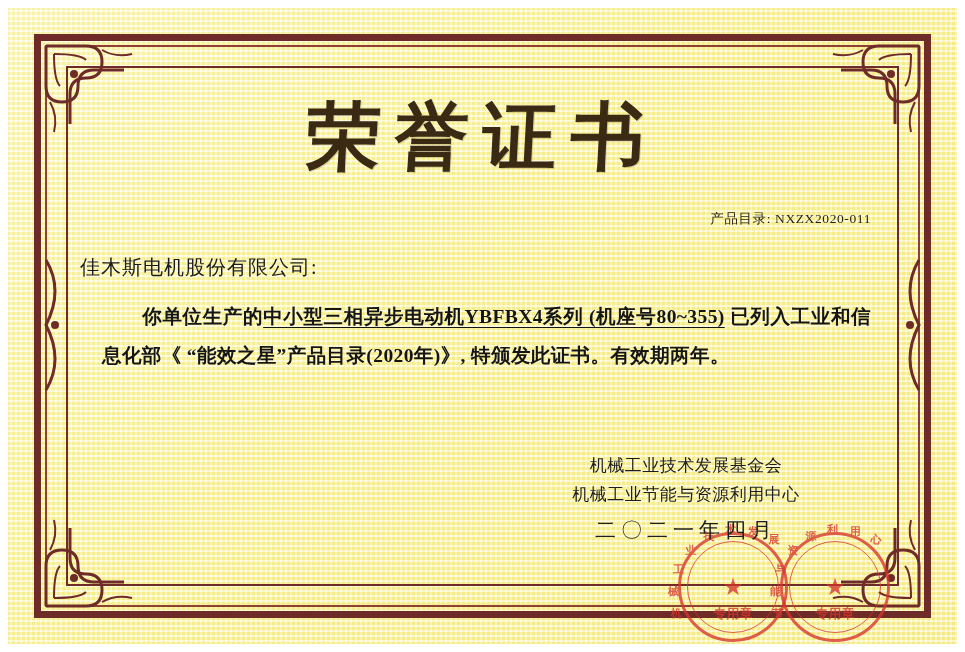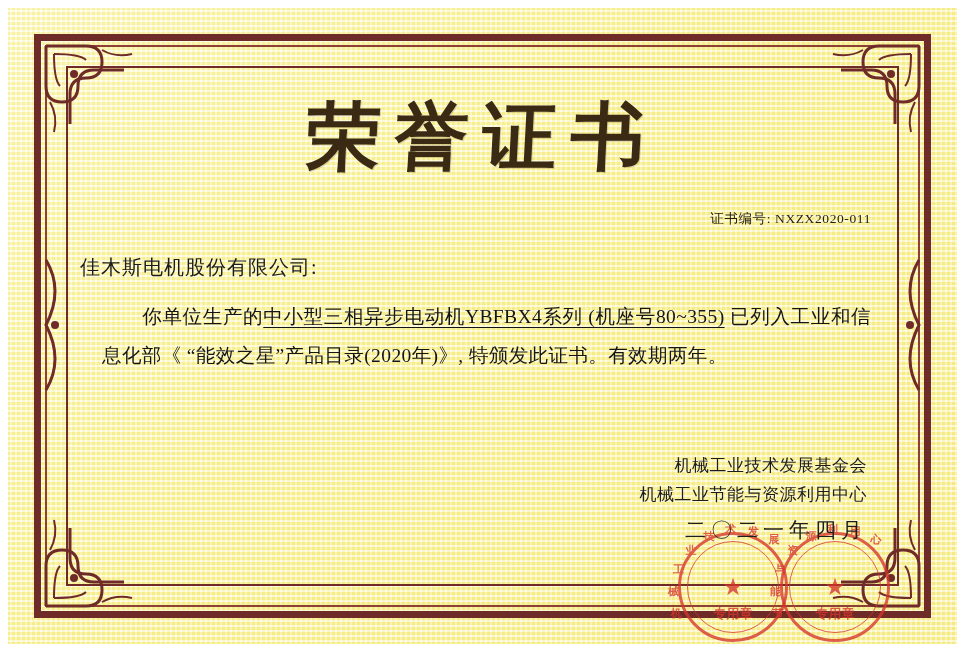--- a/index.html
+++ b/index.html
@@ -132,31 +132,32 @@
 
   .body-text {
     margin-top: 16px;
     padding: 0 14px 8px 22px;
     font-size: 19.5px;
     line-height: 2.0;
     color: #151515;
     font-family: "Liberation Serif", serif;
     text-align: justify;
     letter-spacing: 0.4px;
+    font-weight: bold;
   }
   .body-text .indent { display: inline-block; width: 40px; }
   .underline-seg { text-decoration: underline; text-underline-offset: 4px; }
 
   
   .sign-block {
     position: absolute;
     right: 18px;
     bottom: 28px;
-    width: 320px;
-    text-align: right;
+    width: 362px;
+    text-align: center;
     font-family: "Liberation Serif", serif;
     color: #1d1d1d;
   }
   .sign-line {
     font-size: 17px;
     line-height: 1.75;
     letter-spacing: 0.5px;
   }
   .sign-date {
     margin-top: 6px;
@@ -285,21 +286,21 @@
       <path d="M4 10 Q22 40 4 75 Q22 110 4 140"></path>
       <circle cx="13" cy="75" r="4" fill="currentColor" stroke="none"></circle>
     </svg>
   </div>
 
   <div class="content">
 
     <div class="title">荣誉证书</div>
 
     <div class="cert-no">
-      <span>证书编号:</span>
+      <span>产品目录:</span>
       <span>NXZX2020-011</span>
     </div>
 
     <div class="recipient">佳木斯电机股份有限公司:</div>
 
     <div class="body-text">
       <span class="indent"></span><span>你单位生产的</span><span class="underline-seg">中小型三相异步电动机YBFBX4系列 (机座号80~355)</span><span> 已列</span><span>入工业和信息化部《 “能效之星”产品目录(2020年)》, 特颁发此证书。有效</span><span>期两年。</span>
     </div>
 
     <div class="seal seal-a">

